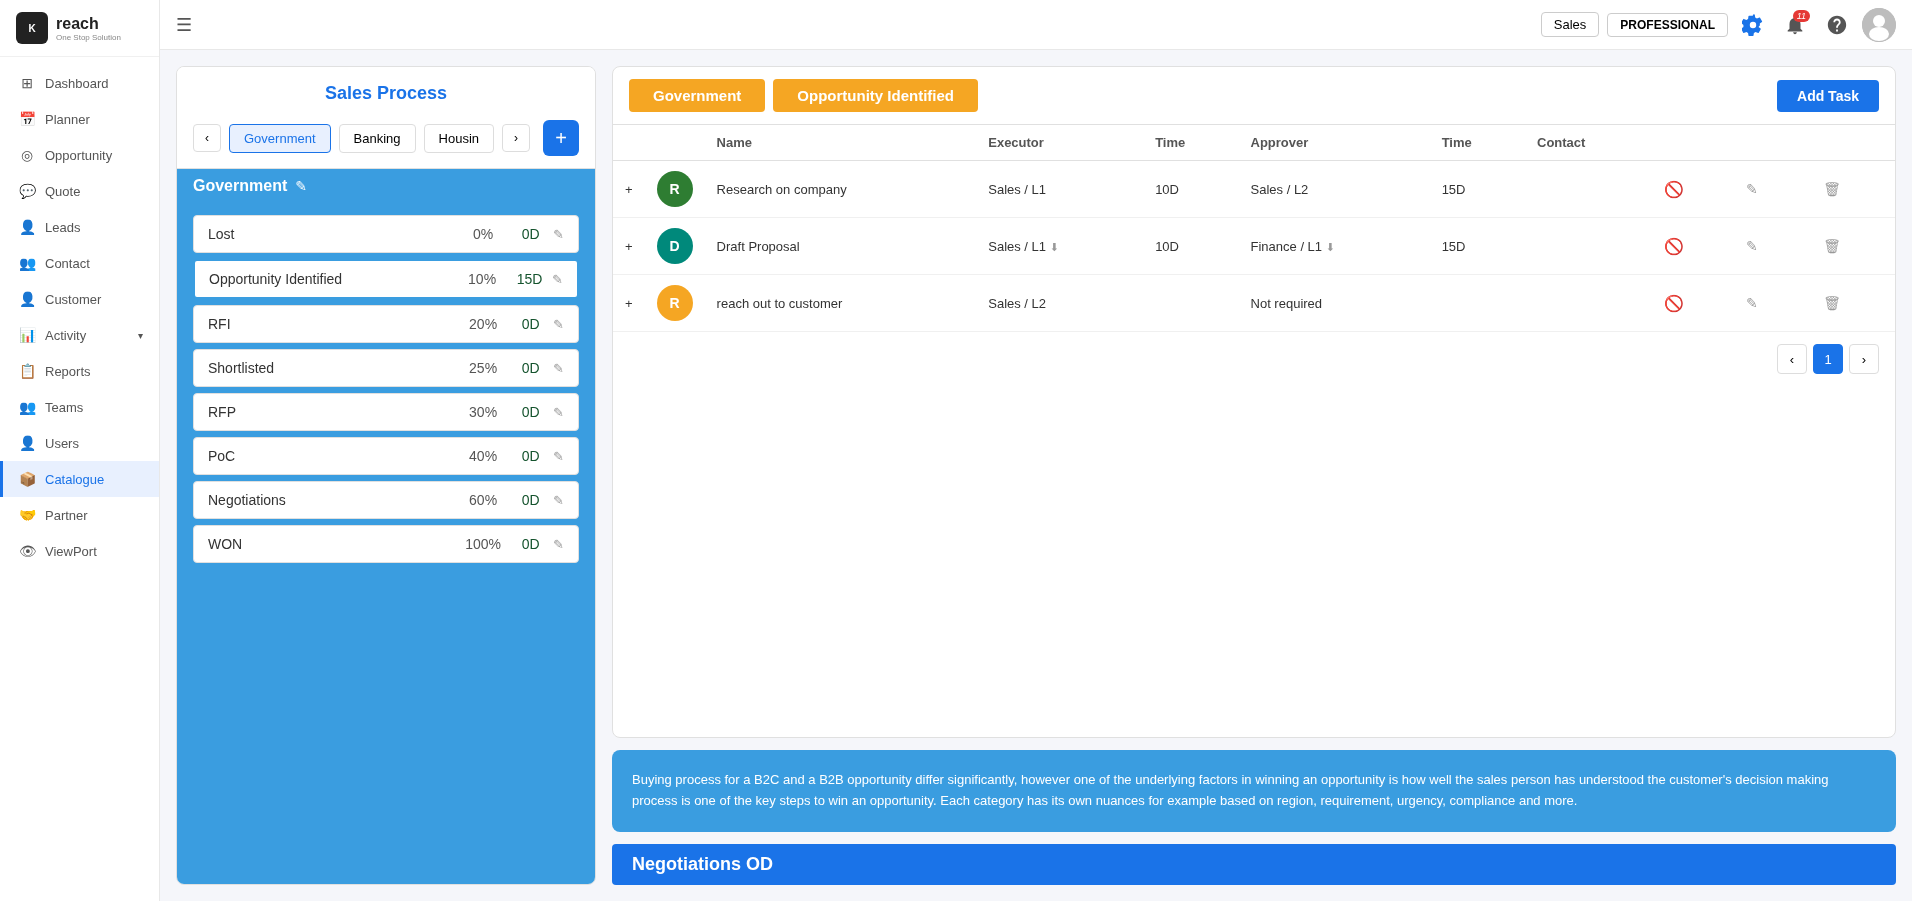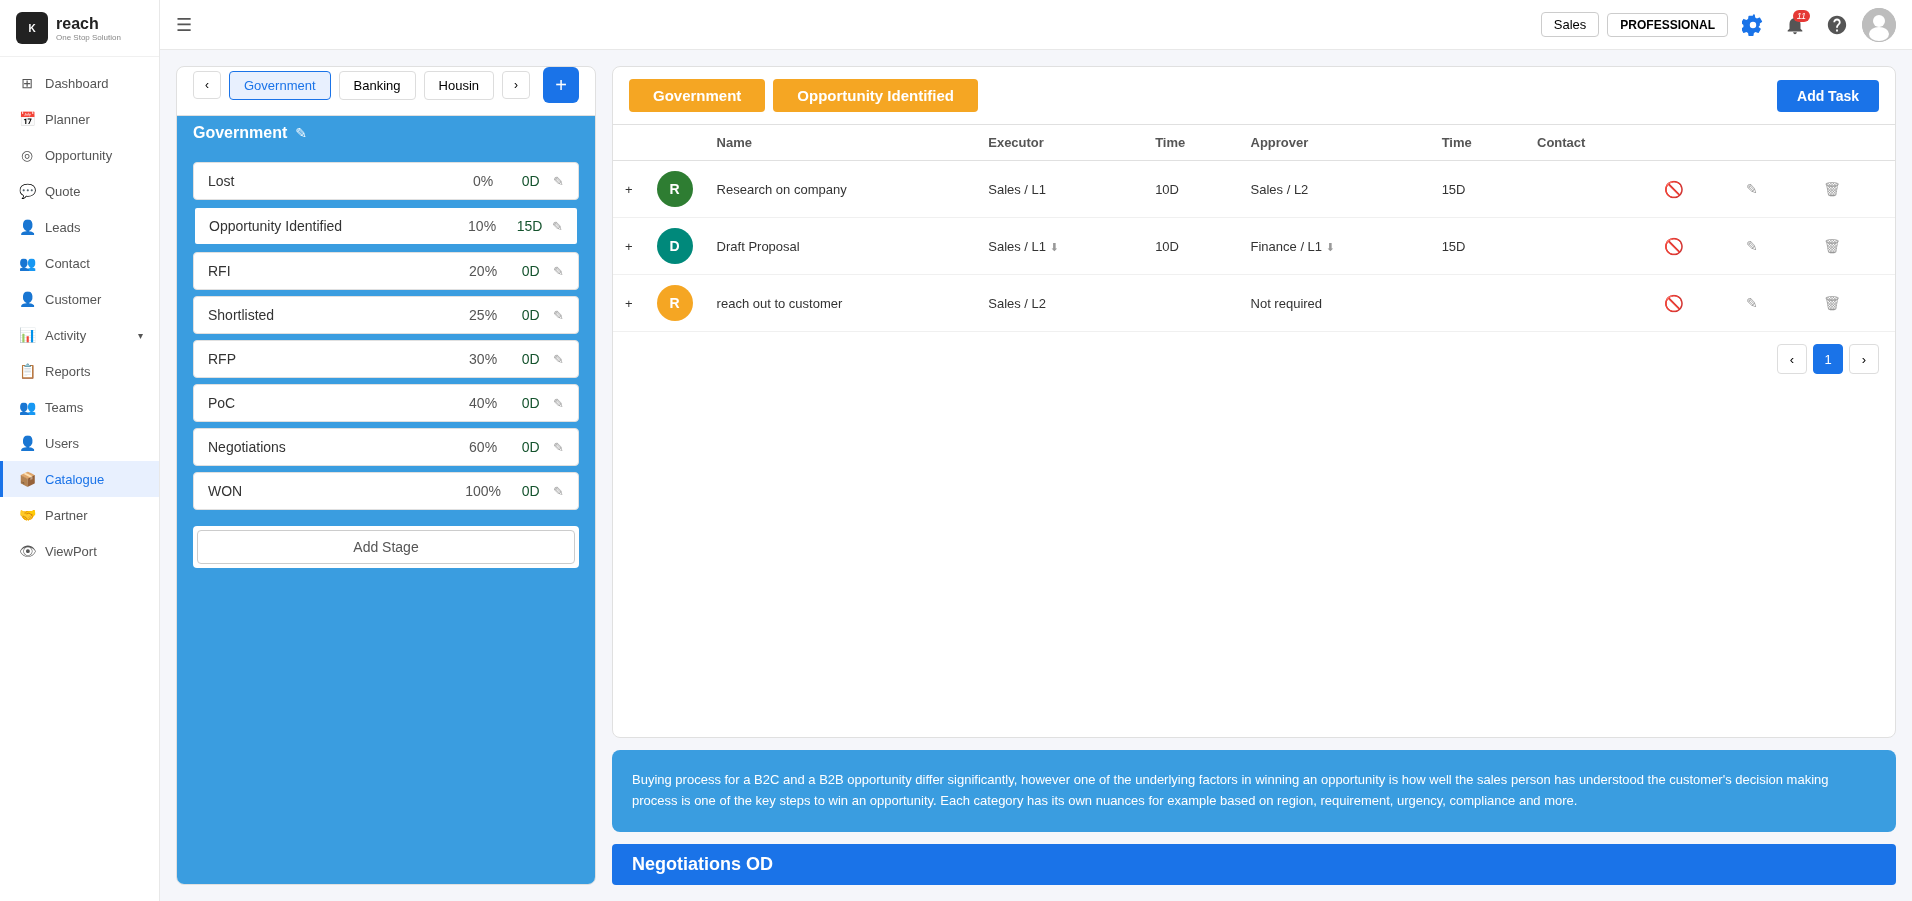--- a/index.html
+++ b/index.html
@@ -194,20 +194,23 @@
             <circle cx="17" cy="13" r="6" fill="#fff"></circle>
             <ellipse cx="17" cy="26" rx="10" ry="7" fill="#fff"></ellipse>
           </svg>
       </div>
     </div>
   </div>
 
   <div class="content">
 
     <div class="left-panel">
+      <div class="panel-header">
+        <div class="panel-title">Sales Process</div>
+      </div>
       <div class="tabs-row">
         <div class="tab-nav">‹</div>
         <div class="tab-btn active">Government</div>
         <div class="tab-btn">Banking</div>
         <div class="tab-btn">Housin</div>
         <div class="tab-nav">›</div>
         <div class="add-tab">+</div>
       </div>
 
       <div class="stages-container">
@@ -256,23 +259,20 @@
           <span class="stage-name">Negotiations</span>
           <span class="stage-pct">60%</span>
           <span class="stage-days">0D</span>
           <span class="stage-edit">✎</span>
         </div>
         <div class="stage-row">
           <span class="stage-name">WON</span>
           <span class="stage-pct">100%</span>
           <span class="stage-days">0D</span>
           <span class="stage-edit">✎</span>
-        </div>
-        <div style="margin-top:16px; background:#fff; border-radius:4px; padding:4px;">
-          <button class="add-stage-btn">Add Stage</button>
         </div>
       </div>
     </div>
 
     <div class="right-panel">
       <div class="right-top">
 
         <div class="right-header">
           <div class="opp-tag">Government</div>
           <div class="opp-tag2">Opportunity Identified</div>

